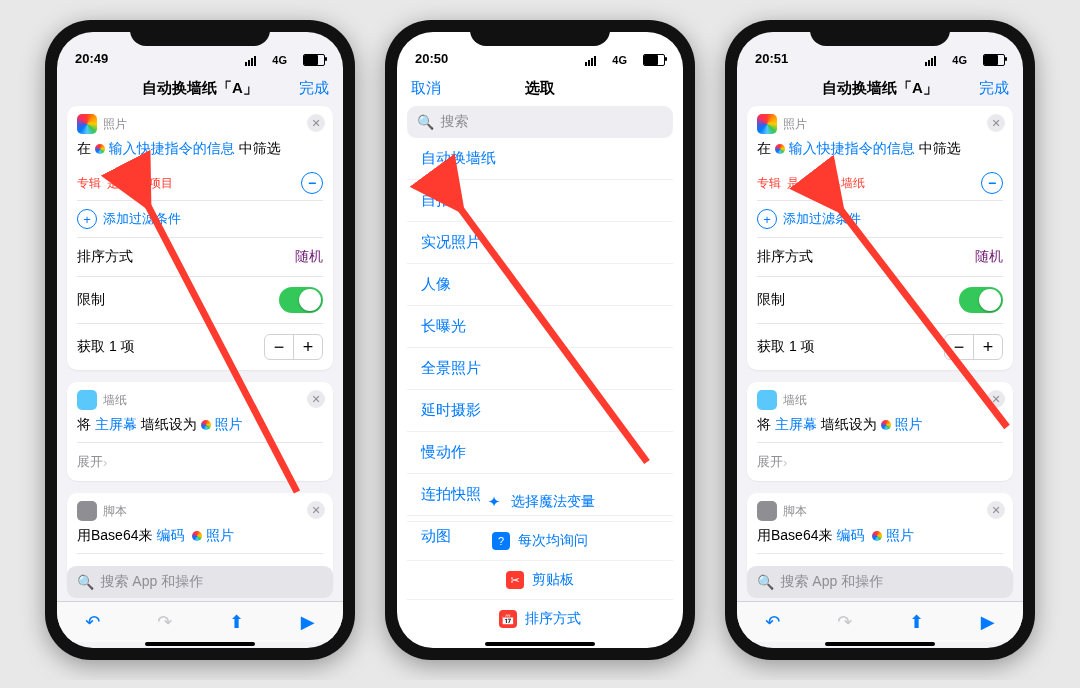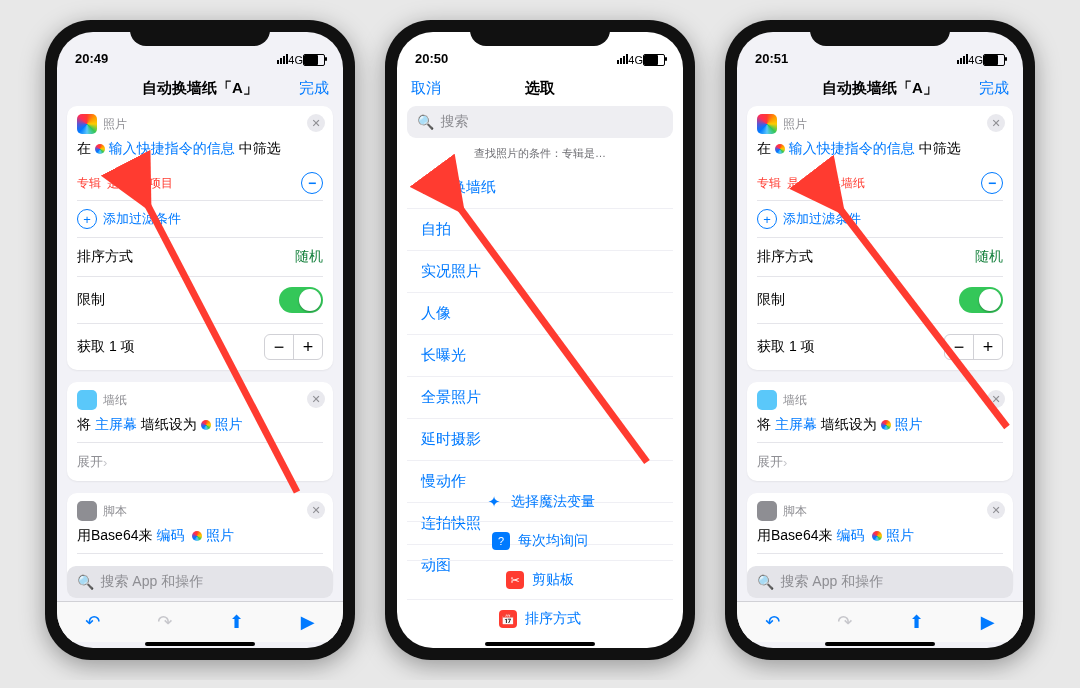--- a/index.html
+++ b/index.html
@@ -44,21 +44,21 @@
   .statusbar {
     height: 34px;
     display: flex;
     justify-content: space-between;
     align-items: flex-end;
     padding: 0 18px 2px 18px;
     font-size: 13px;
     font-weight: 600;
     color: #000;
   }
-  .statusbar .right { display:flex; gap:0; align-items:flex-start; font-size:11px; font-weight:400;}
+  .statusbar .right { display:flex; gap:16px; align-items:flex-end; font-size:11px; font-weight:700;}
   .sig-bars { display:inline-flex; gap:1px; align-items:flex-end;}
   .sig-bars i { width:2px; background:#000; display:inline-block;}
   .sig-bars i:nth-child(1){height:4px;} .sig-bars i:nth-child(2){height:6px;}
   .sig-bars i:nth-child(3){height:8px;} .sig-bars i:nth-child(4){height:10px;}
   .battery { width:20px; height:10px; border:1px solid #000; border-radius:2px; position:relative;}
   .battery:after { content:""; position:absolute; right:-3px; top:2px; width:2px; height:4px; background:#000; border-radius:1px;}
   .battery i { display:block; height:100%; width:70%; background:#000; border-radius:1px;}
 
   .navbar { height:40px; display:flex; align-items:center; justify-content:center; position:relative; font-size:15px; }
   .navbar .title { font-weight:600; color:#000;}
@@ -77,21 +77,21 @@
   .card-close { position:absolute; top:8px; right:8px; width:18px; height:18px; border-radius:50%; background:#e9e9ee; color:#8e8e93; font-size:11px; display:flex; align-items:center; justify-content:center;}
   .card-body { padding: 2px 10px 8px 10px; font-size:14px; color:#000;}
   .filter-line { font-size:12px; color:#c8c8cc; padding:6px 10px; display:flex; align-items:center; gap:6px;}
   .filter-line .lbl { color:#ff3b30; font-size:12px;}
   .filter-line .minus { margin-left:auto; width:20px; height:20px; border-radius:50%; border:1.5px solid #007aff; color:#007aff; display:flex; align-items:center; justify-content:center; font-size:14px; font-weight:700;}
   .divider { height:1px; background:#e5e5ea; margin: 0 10px;}
   .add-filter { display:flex; align-items:center; gap:6px; color:#007aff; font-size:13px; padding:8px 10px;}
   .plus-circle { width:18px; height:18px; border-radius:50%; border:1.5px solid #007aff; display:flex; align-items:center; justify-content:center; font-size:13px;}
 
   .row { display:flex; justify-content:space-between; align-items:center; padding:10px 10px; font-size:14px; color:#000;}
-  .row .value { color:#15803d; }
+  .row .value { color:#701a75; }
   .toggle { width:44px; height:26px; border-radius:13px; background:#34c759; position:relative;}
   .toggle i { position:absolute; right:2px; top:2px; width:22px; height:22px; border-radius:50%; background:#fff; box-shadow:0 1px 2px rgba(0,0,0,.3);}
   .stepper { display:flex; border:1px solid #d1d1d6; border-radius:6px; overflow:hidden;}
   .stepper span { width:28px; height:24px; display:flex; align-items:center; justify-content:center; color:#000; font-size:18px;}
   .stepper span:first-child { border-right:1px solid #d1d1d6;}
 
   .expand-row { display:flex; align-items:center; padding:10px 10px; color:#8e8e93; font-size:13px; }
   .chev { color:#c7c7cc; }
 
   .icon-tile { width:20px; height:20px; border-radius:5px; display:flex; align-items:center; justify-content:center; font-size:11px;}
@@ -286,21 +286,20 @@
     </div>
     <div class="navbar">
       <span class="left">取消</span>
       <span class="title">选取</span>
     </div>
     <div class="p2-content">
       <div class="searchbox" style="background:#eeeef2">
         <span>🔍</span>
         <span>搜索</span>
       </div>
-      <div class="caption">查找照片的条件：专辑是…</div>
       <div class="list" id="p2list">
           <div class="item">自动换墙纸</div>
           <div class="item">自拍</div>
           <div class="item">实况照片</div>
           <div class="item">人像</div>
           <div class="item">长曝光</div>
           <div class="item">全景照片</div>
           <div class="item">延时摄影</div>
           <div class="item">慢动作</div>
           <div class="item">连拍快照</div>

